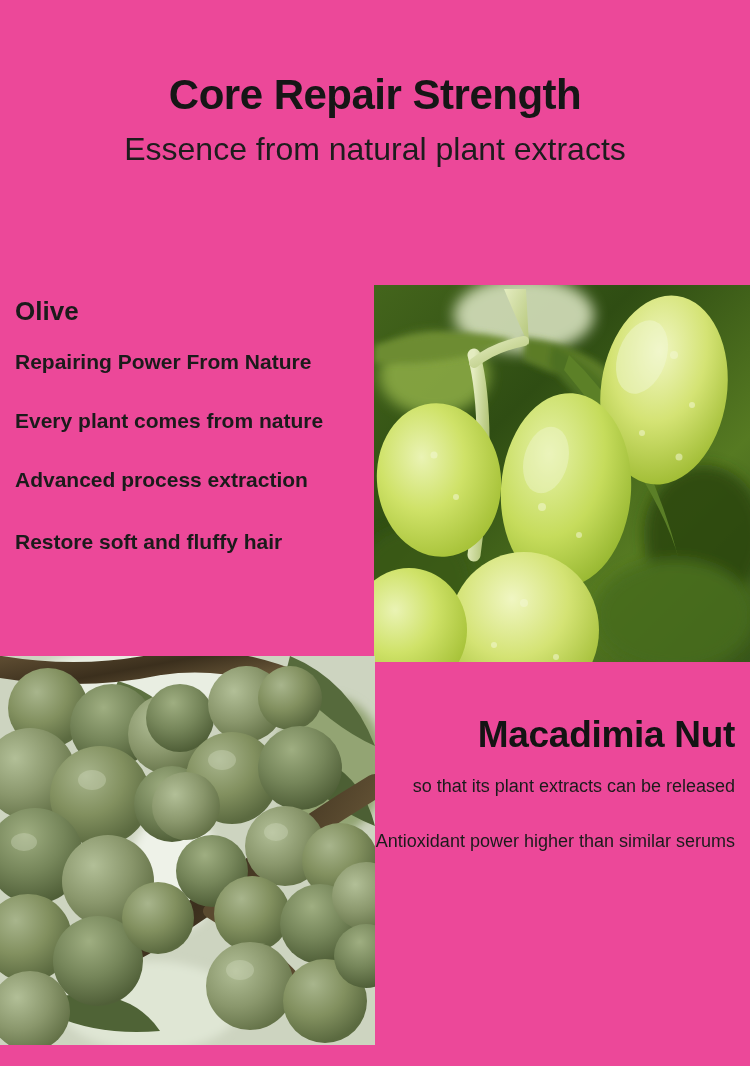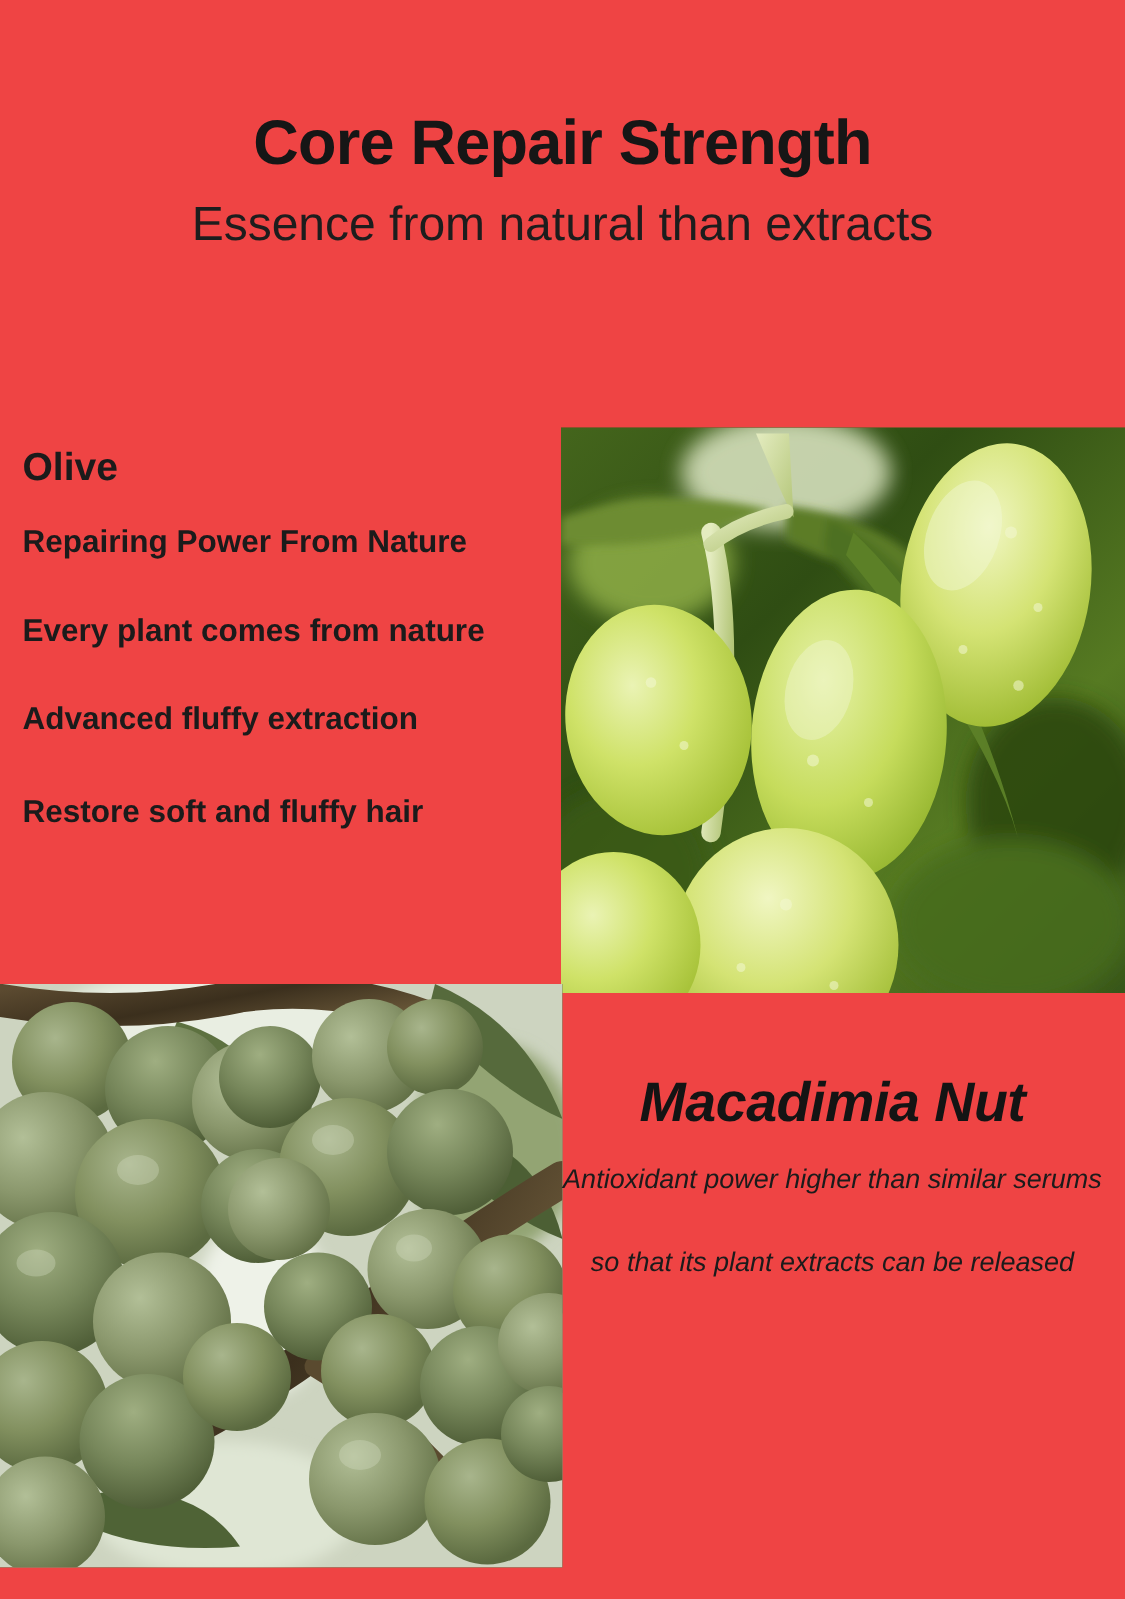--- a/index.html
+++ b/index.html
@@ -11,21 +11,21 @@
     height: 1066px;
     background: #f1f1f1;
     font-family: "Liberation Sans", sans-serif;
     color: #1a1a1a;
     overflow: hidden;
   }
   .page {
     position: relative;
     width: 750px;
     height: 1066px;
-    background: #ef4444;
+    background: #ec4899;
   }
 
   
   .header {
     position: absolute;
     left: 0;
     top: 72px;
     width: 750px;
     text-align: center;
   }
@@ -96,22 +96,21 @@
     height: 100%;
     display: block;
   }
 
   
   .mac-text {
     position: absolute;
     right: 15px;
     top: 716px;
     width: 360px;
-    text-align: center;
-    font-style: italic;
+    text-align: right;
   }
   .mac-heading {
     font-size: 37px;
     font-weight: bold;
     line-height: 1.05;
     letter-spacing: -0.3px;
     color: #141414;
     margin: 0 0 22px 0;
   }
   .mac-line {
@@ -124,28 +123,28 @@
   }
   .mac-line:last-child { margin-bottom: 0; }
 </style>
 </head>
 <body>
 
 <div class="page">
 
   <div class="header">
     <h1 class="header-title">Core Repair Strength</h1>
-    <h2 class="header-subtitle">Essence from natural than extracts</h2>
+    <h2 class="header-subtitle">Essence from natural plant extracts</h2>
   </div>
 
   <div class="olive-text">
     <div class="olive-heading">Olive</div>
     <div class="olive-line">Repairing Power From Nature</div>
     <div class="olive-line">Every plant comes from nature</div>
-    <div class="olive-line">Advanced fluffy extraction</div>
+    <div class="olive-line">Advanced process extraction</div>
     <div class="olive-line">Restore soft and fluffy hair</div>
   </div>
 
   <div class="photo olive-photo">
     <svg class="photo-canvas" viewBox="0 0 376 377" preserveAspectRatio="none">
       <defs>
         <radialGradient id="oliveA" cx="38%" cy="34%" r="72%">
           <stop offset="0%" stop-color="#eaf3b4"></stop>
           <stop offset="48%" stop-color="#cfe268"></stop>
           <stop offset="100%" stop-color="#a3bf34"></stop>
@@ -307,17 +306,17 @@
         <ellipse cx="24" cy="186" rx="13" ry="9"></ellipse>
         <ellipse cx="222" cy="104" rx="14" ry="10"></ellipse>
         <ellipse cx="276" cy="176" rx="12" ry="9"></ellipse>
         <ellipse cx="240" cy="314" rx="14" ry="10"></ellipse>
       </g>
     </svg>
   </div>
 
   <div class="mac-text">
     <div class="mac-heading">Macadimia Nut</div>
+    <div class="mac-line">so that its plant extracts can be released</div>
     <div class="mac-line">Antioxidant power higher than similar serums</div>
-    <div class="mac-line">so that its plant extracts can be released</div>
   </div>
 
 </div>
 
 </body></html>

